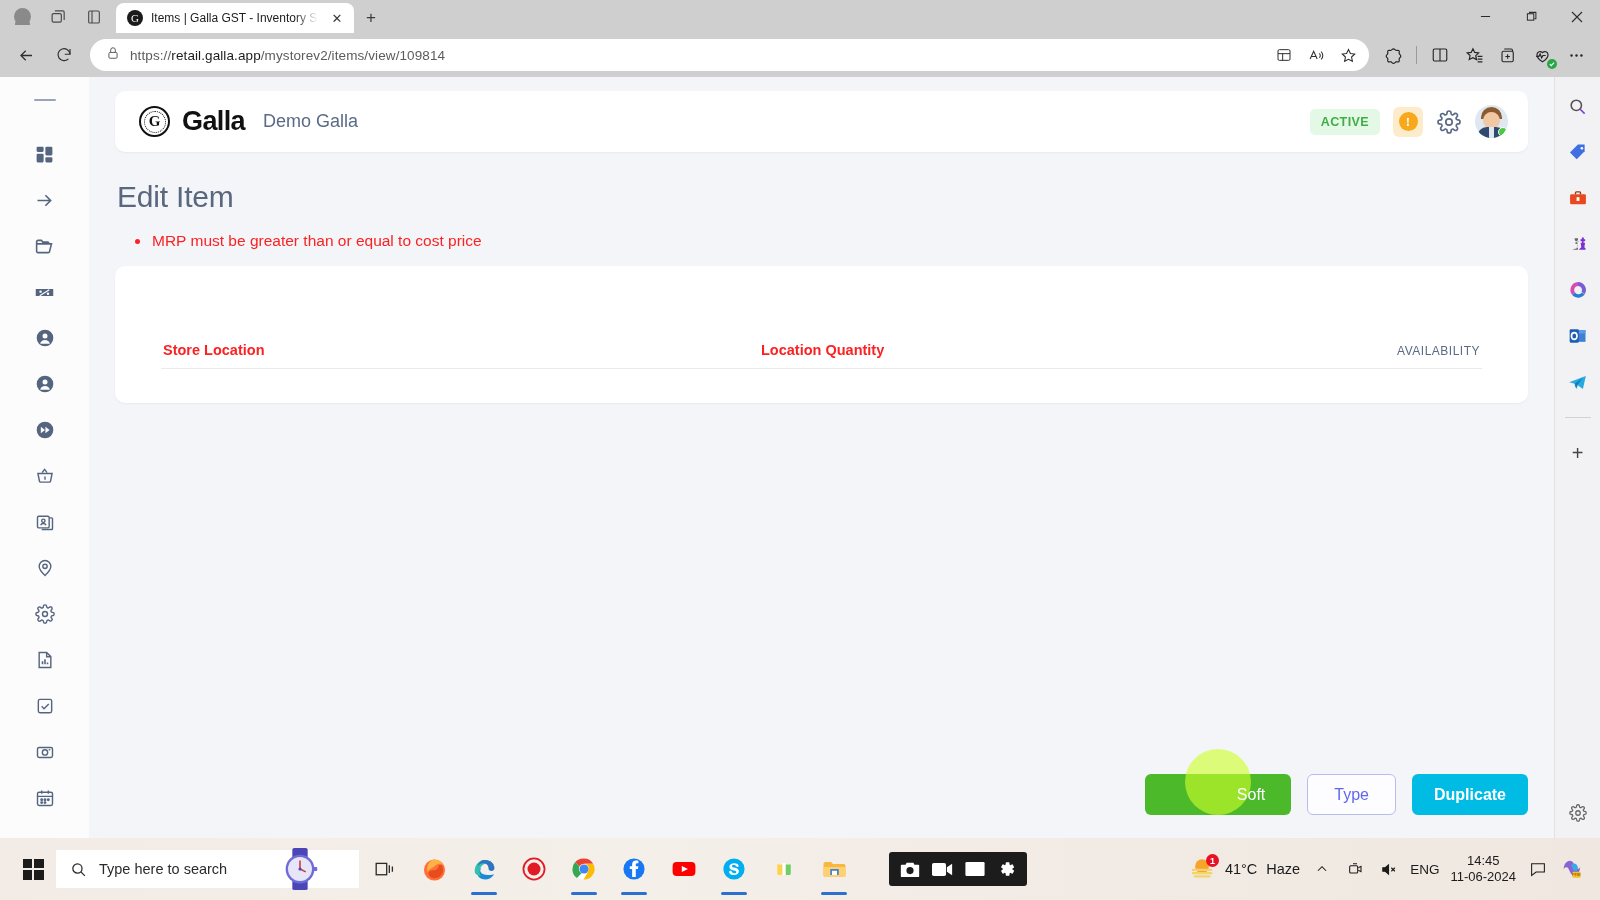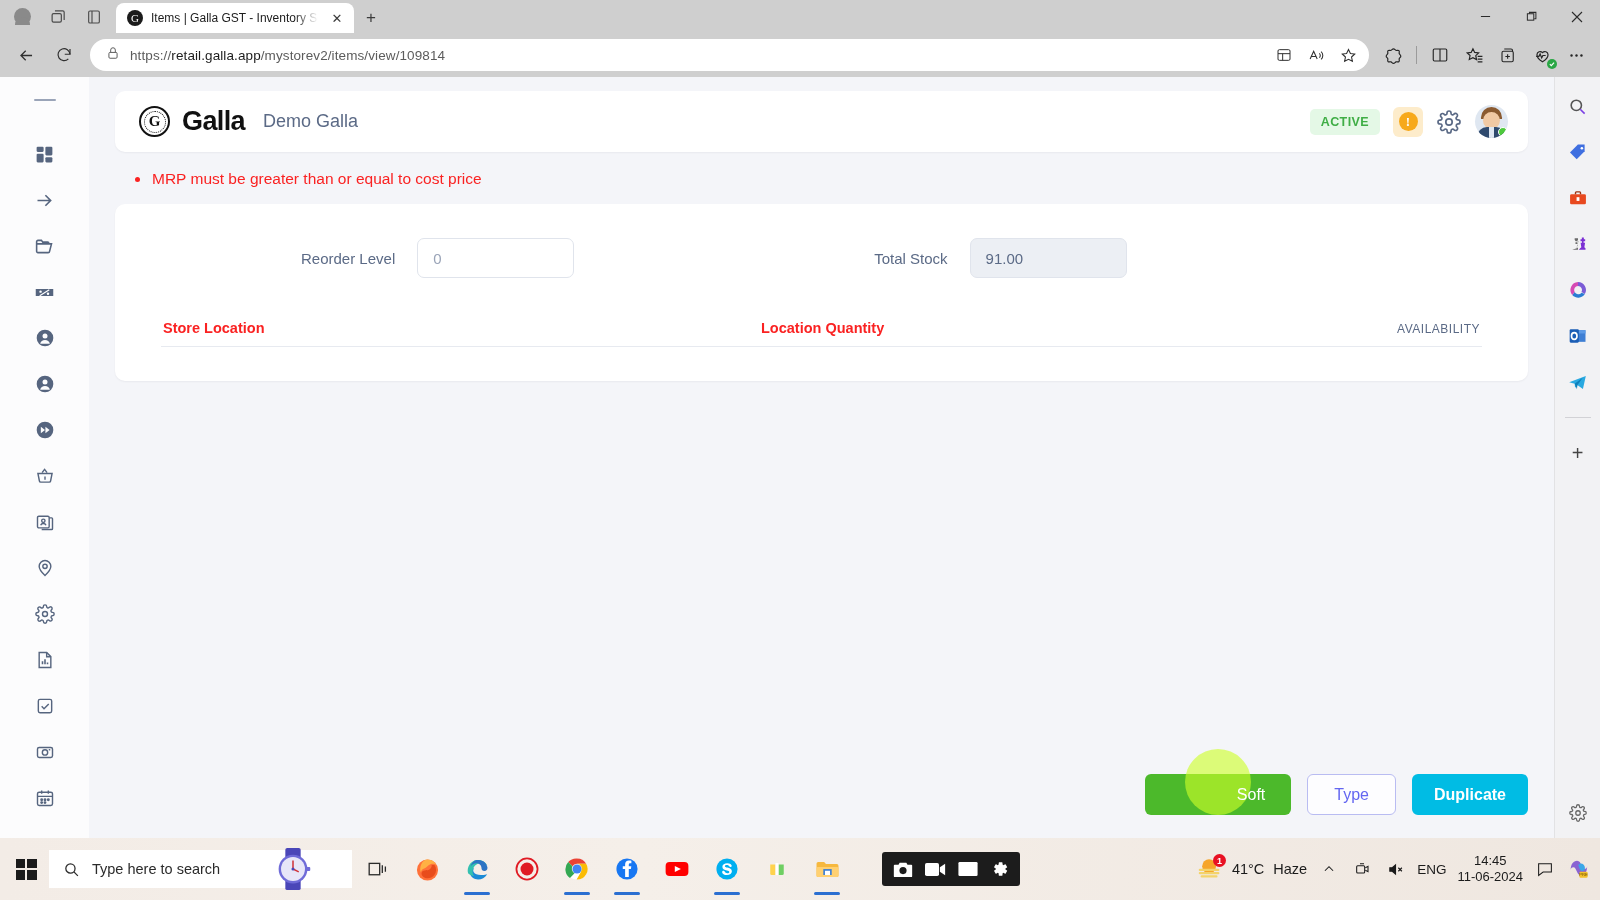--- a/index.html
+++ b/index.html
@@ -151,21 +151,21 @@
   .btn-save { background: #4cb92b; color: #fff; position: relative; }
   .click-ring { position: absolute; left: 50%; top: 50%; transform: translate(-50%,-50%);
                 width: 66px; height: 66px; border-radius: 50%; background: rgba(205,255,40,.62); }
   .btn-save span { position: relative; z-index: 2; }
   .btn-back { background: #fdfdff; color: #6366f1; border: 1px solid #b9bcf2; }
   .btn-dup { background: #00bce4; color: #fff; font-weight: 700; padding: 0 22px; }
 
   
   .taskbar { position: absolute; left: 0; top: 838px; width: 1600px; height: 62px;
              background: linear-gradient(90deg,#f3ece6 0%,#f5efe9 40%,#efe7e0 100%);
-             display: flex; align-items: center; padding: 0 3px; }
+             display: flex; align-items: center; padding: 0 10px; }
   .start { width: 46px; height: 46px; display: flex; align-items: center; justify-content: center; }
   .win-logo { width: 21px; height: 21px; display: grid; grid-template-columns: 1fr 1fr;
               grid-template-rows: 1fr 1fr; gap: 2.5px; }
   .win-logo i { background: #1b1b1b; display: block; }
   .tb-search { width: 303px; height: 38px; background: #fff; display: flex; align-items: center;
                gap: 12px; padding: 0 14px; position: relative; }
   .tb-search-text { font-size: 14.5px; color: #2b2b2b; }
   .watch { position: absolute; right: 36px; top: -4px; width: 46px; height: 46px; }
   .tb-ic2 { width: 50px; height: 56px; display: flex; align-items: center; justify-content: center; position: relative; }
   .tb-underline { position: absolute; bottom: 2px; left: 50%; transform: translateX(-50%);
@@ -453,41 +453,32 @@
           <div class="avatar">
             <div class="av-hair"></div>
               <div class="av-face"></div>
             <div class="av-body"></div>
               <div class="av-tie"></div>
               <div class="av-status"></div>
           </div>
         </div>
       </div>
 
+      <div class="page-title">Edit Item</div>
 
       <div class="errors">
         <div class="err-item">
           <span class="err-bullet"></span>
           <span>MRP must be greater than or equal to cost price</span>
         </div>
       </div>
 
 
       <div class="card">
 
-        <div class="top-row">
-          <div class="fld-group grp-reorder">
-            <label class="fld-label">Reorder Level</label>
-            <input class="inp" style="width: 157px;" placeholder="0">
-          </div>
-          <div class="fld-group grp-total">
-            <label class="fld-label">Total Stock</label>
-            <input class="inp readonly" style="width: 157px;" readonly="" value="91.00">
-          </div>
-        </div>
 
         <div class="tbl">
           <div class="tbl-head">
             <div class="th col-loc">Store Location</div>
             <div class="th col-qty">Location Quantity</div>
             <div class="th av col-av">AVAILABILITY</div>
           </div>
 
 
         </div>

